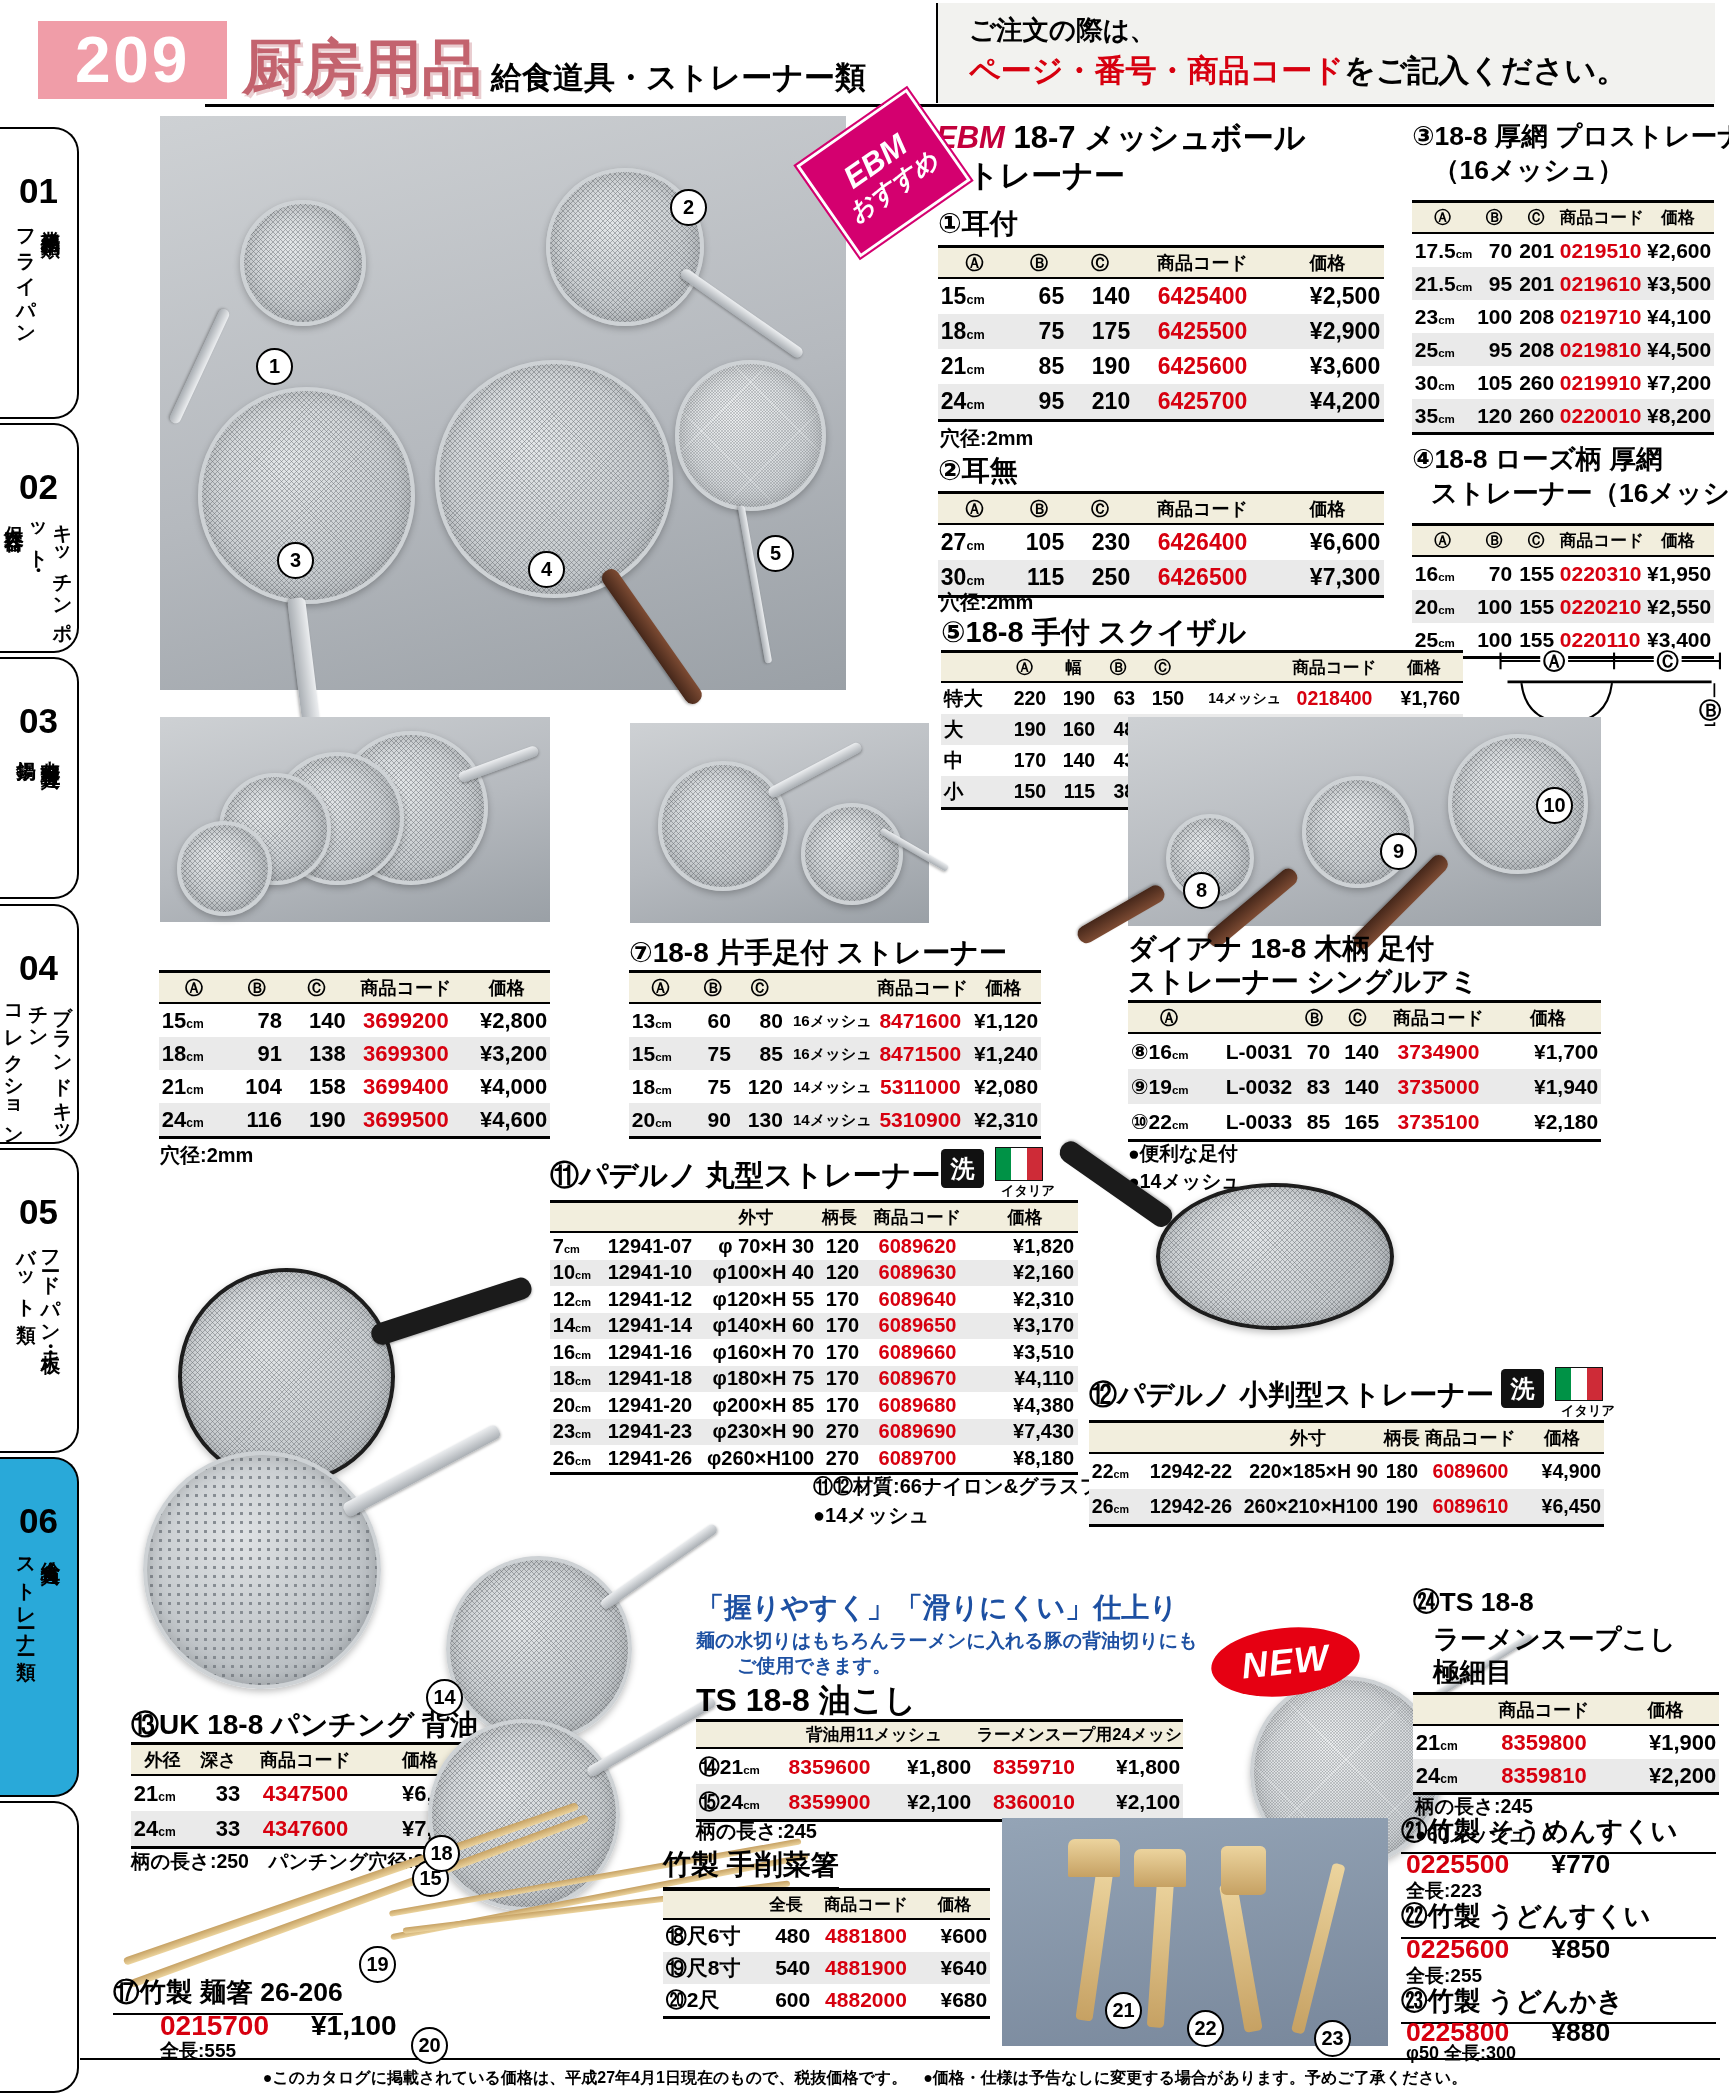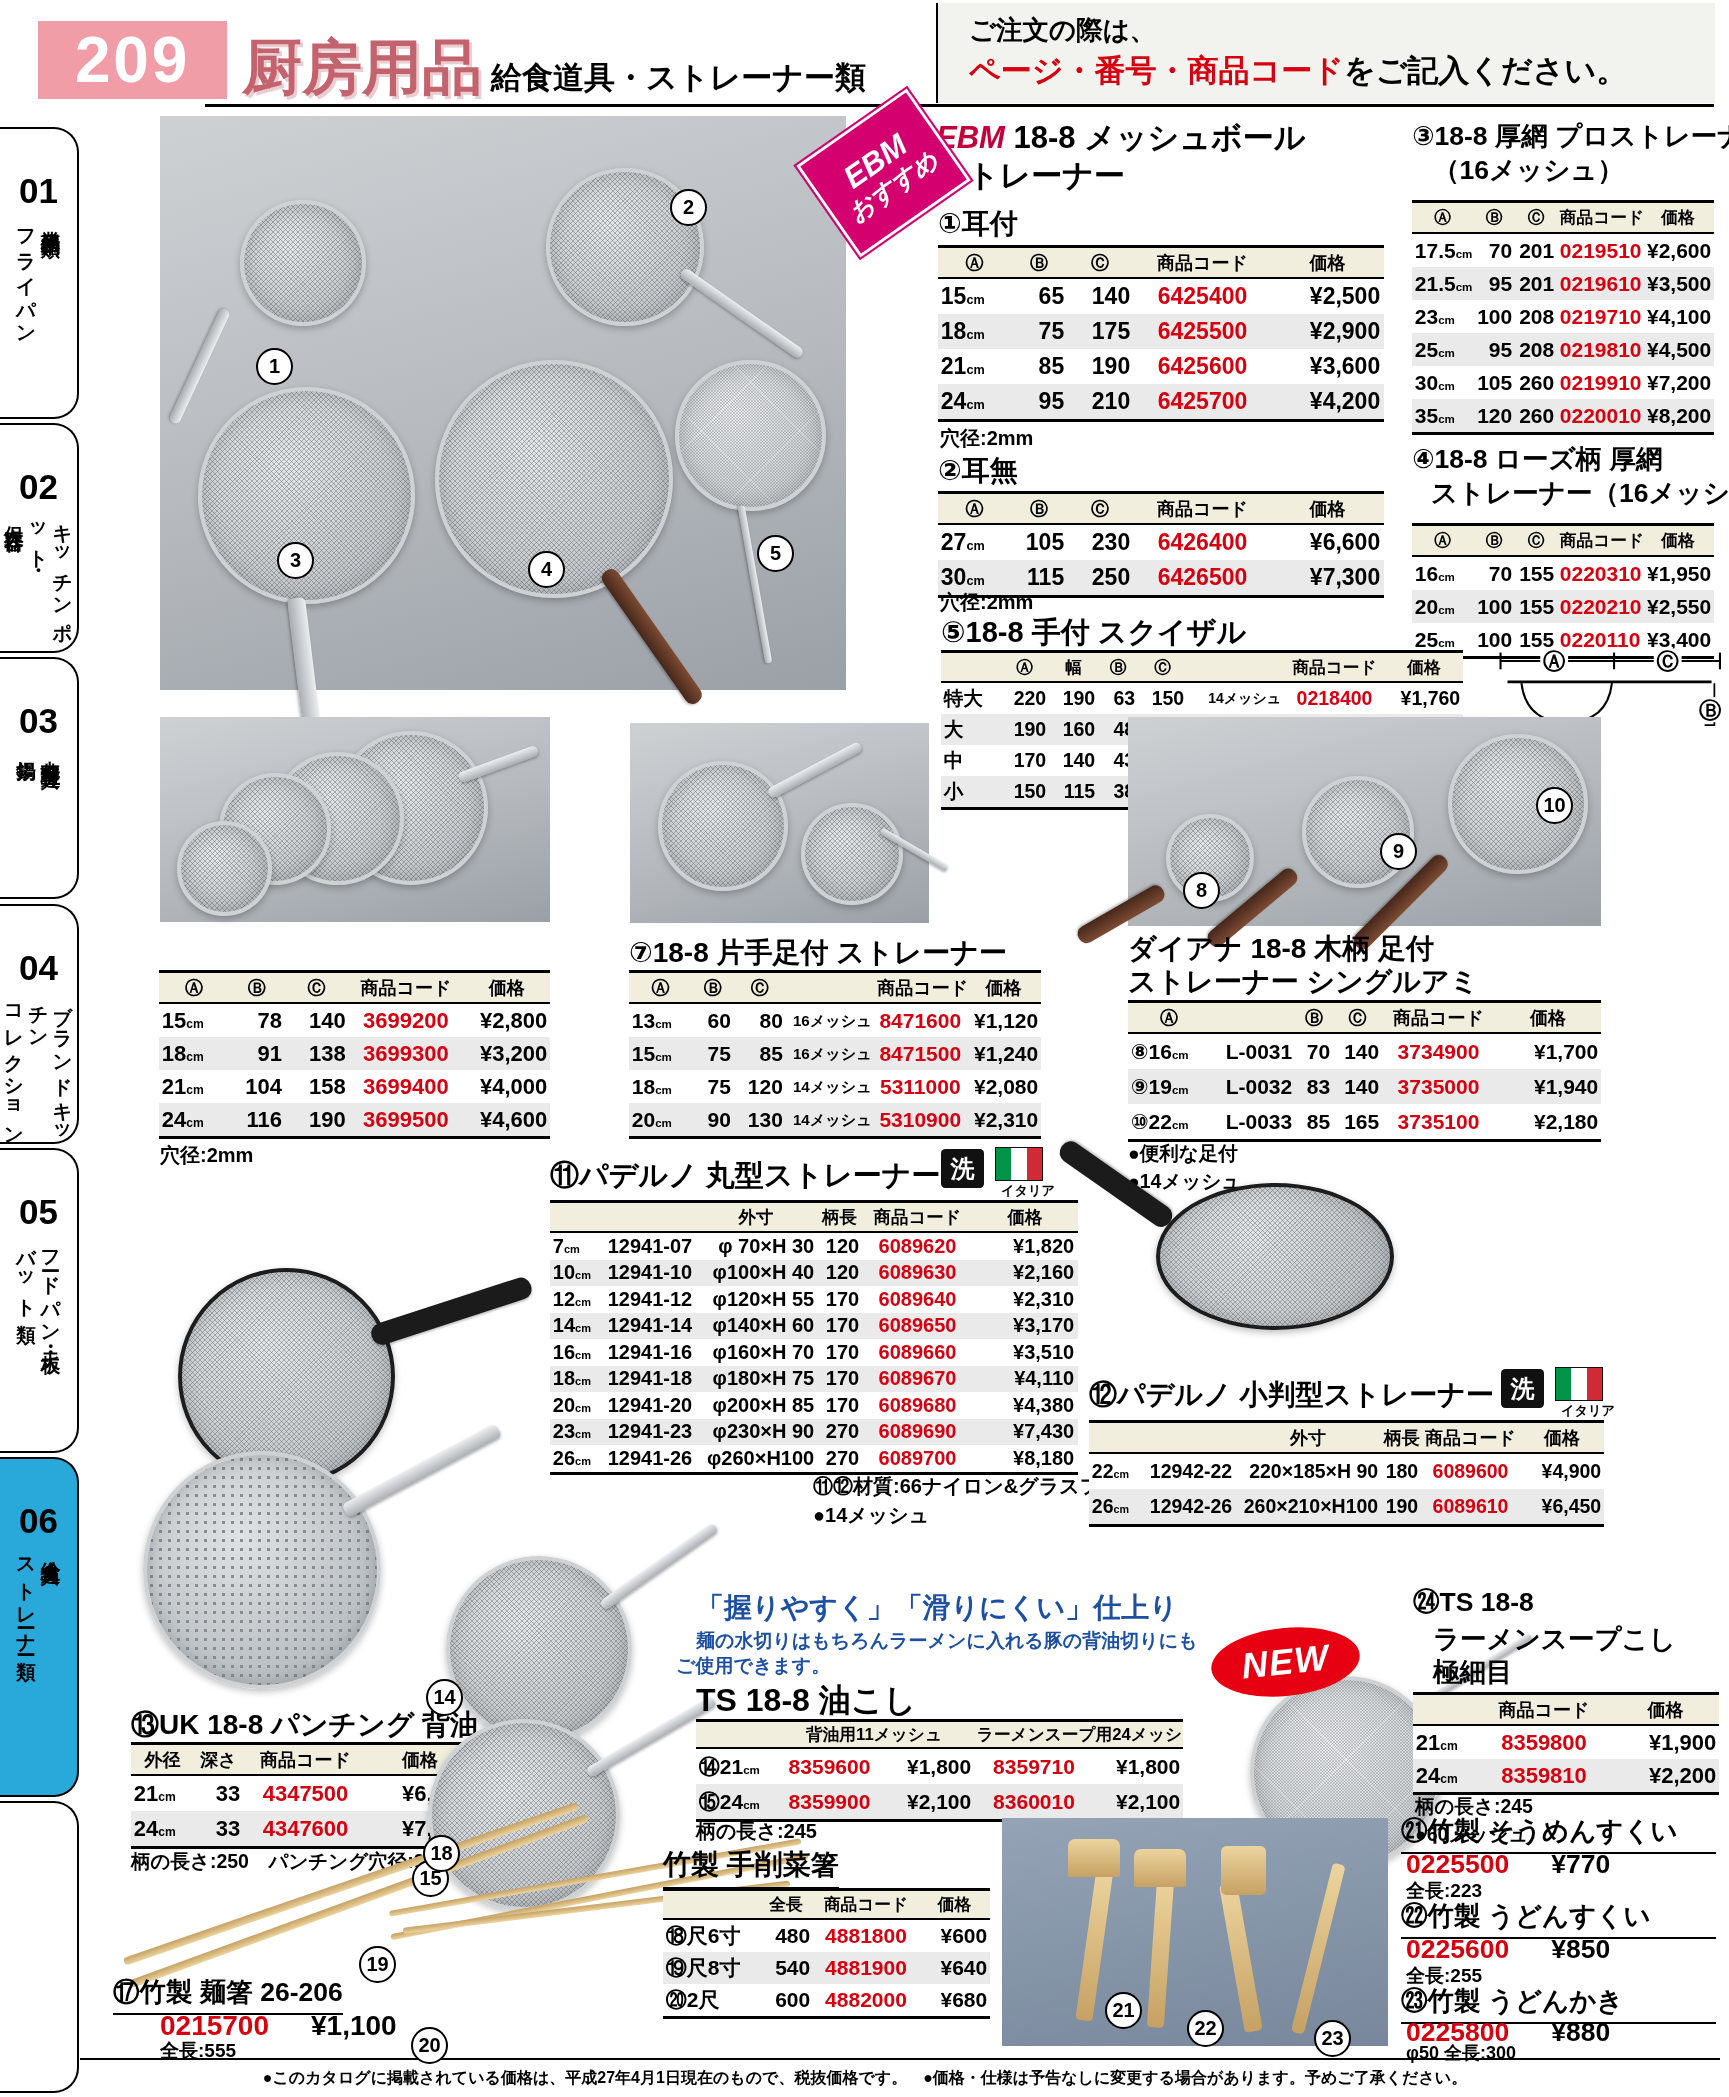--- a/index.html
+++ b/index.html
@@ -140,21 +140,21 @@
   <span class="cnum" style="left:670px;top:189px;">2</span>
   <span class="cnum" style="left:277px;top:542px;">3</span>
   <span class="cnum" style="left:528px;top:551px;">4</span>
   <span class="cnum" style="left:757px;top:535px;">5</span>
 
   <div class="ebmbadge">
     <div class="l1">EBM</div>
     <div class="l2">おすすめ</div>
   </div>
 
-  <div class="ptitle" style="left:936px;top:117px;font-size:31px;"><span style="color:#c3003c;font-style:italic;">EBM</span><span> 18-8 メッシュボール</span></div>
+  <div class="ptitle" style="left:936px;top:117px;font-size:31px;"><span style="color:#c3003c;font-style:italic;">EBM</span><span> 18-7 メッシュボール</span></div>
   <div class="ptitle" style="left:936px;top:155px;font-size:31px;">ストレーナー</div>
   <div class="ptitle" style="left:938px;top:205px;font-size:28px;">①耳付</div>
   <div class="ptable" style="left:938px;top:245px;width:446px;--rh:35px;--fs:23px;">
       <div class="tr head">
         <div class="th" style="width: 73px;">Ⓐ</div>
         <div class="th" style="width: 56px;">Ⓑ</div>
         <div class="th" style="width: 66px;">Ⓒ</div>
         <div class="th" style="width: 139px;">商品コード</div>
         <div class="th" style="width: 111px;">価格</div>
       </div>
@@ -671,21 +671,21 @@
 
   <div class="mesh" style="left:446px;top:1556px;width:178px;height:178px;"></div>
   <div class="handle" style="left:602px;top:1601px;width:139px;transform:rotate(-35deg);"></div>
   <div class="mesh" style="left:428px;top:1719px;width:184px;height:184px;"></div>
   <div class="handle" style="left:588px;top:1768px;width:146px;transform:rotate(-30deg);"></div>
   <span class="cnum" style="left:426px;top:1679px;">14</span>
   <span class="cnum" style="left:412px;top:1860px;">15</span>
 
   <div class="bluecatch" style="left:696px;top:1589px;font-size:28px;">「握りやすく」「滑りにくい」仕上り</div>
   <div class="bluecatch" style="left:696px;top:1628px;font-size:19px;">麺の水切りはもちろんラーメンに入れる豚の背油切りにも</div>
-  <div class="bluecatch" style="left:676px;top:1653px;font-size:19px;">ご使用できます。</div>
+  <div class="bluecatch" style="left:737px;top:1653px;font-size:19px;">ご使用できます。</div>
   <div class="ptitle" style="left:696px;top:1679px;font-size:32px;">TS 18-8 油こし</div>
   <div class="ptable" style="left:696px;top:1719px;width:487px;--rh:35px;--fs:21px;--hfs:16.7px;--hh:25px;">
       <div class="tr head">
         <div class="th" style="width: 78px;"></div>
         <div class="th" style="width: 200px;">背油用11メッシュ</div>
         <div class="th" style="width: 209px;">ラーメンスープ用24メッシュ</div>
       </div>
       <div class="tr">
         <div class="td" style="width: 78px;">⑭21<small>cm</small></div>
         <div class="td code" style="width: 111px;">8359600</div>

